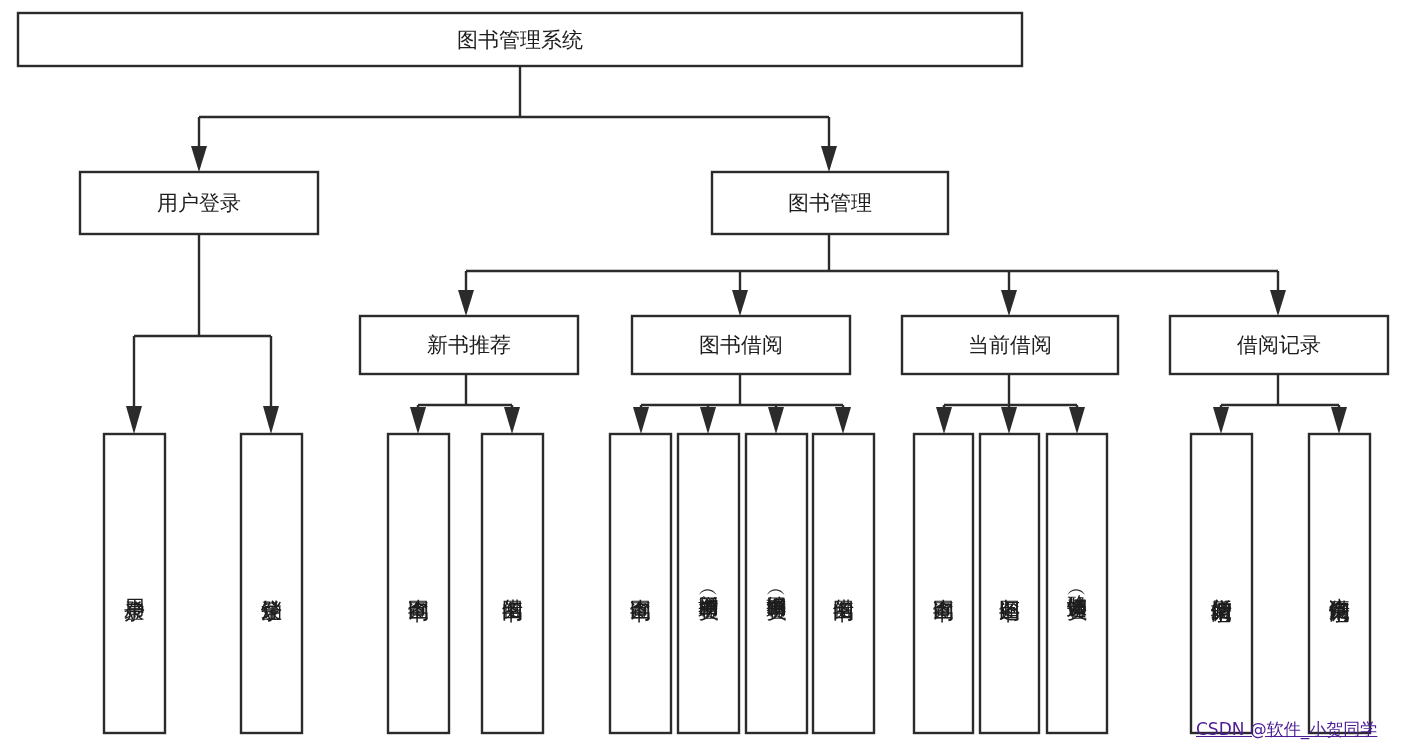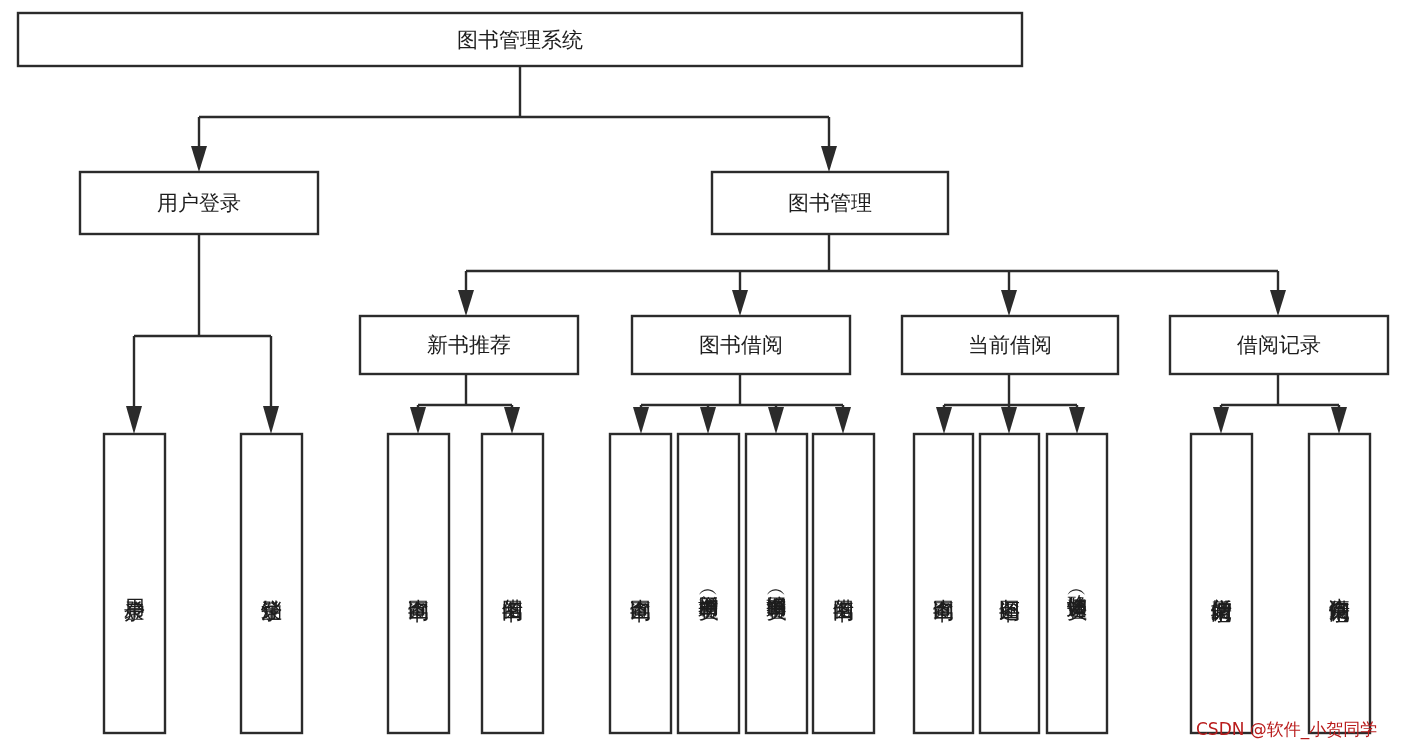--- a/index.html
+++ b/index.html
@@ -64,23 +64,24 @@
     justify-content: center;
     text-align: center;
     white-space: nowrap;
     pointer-events: none;
     user-select: none;
   }
   .watermark {
     position: absolute;
     font-family: "DejaVu Sans", "Liberation Sans", sans-serif;
     font-size: 17px;
-    color: #b91c1c;
+    color: #4c1d95;
     white-space: nowrap;
     user-select: none;
+    text-decoration: underline;
   }
 </style>
 </head>
 <body>
 
 <div id="diagram-root">
 
   <svg id="flow" viewBox="0 0 1405 747">
 
     <g>

